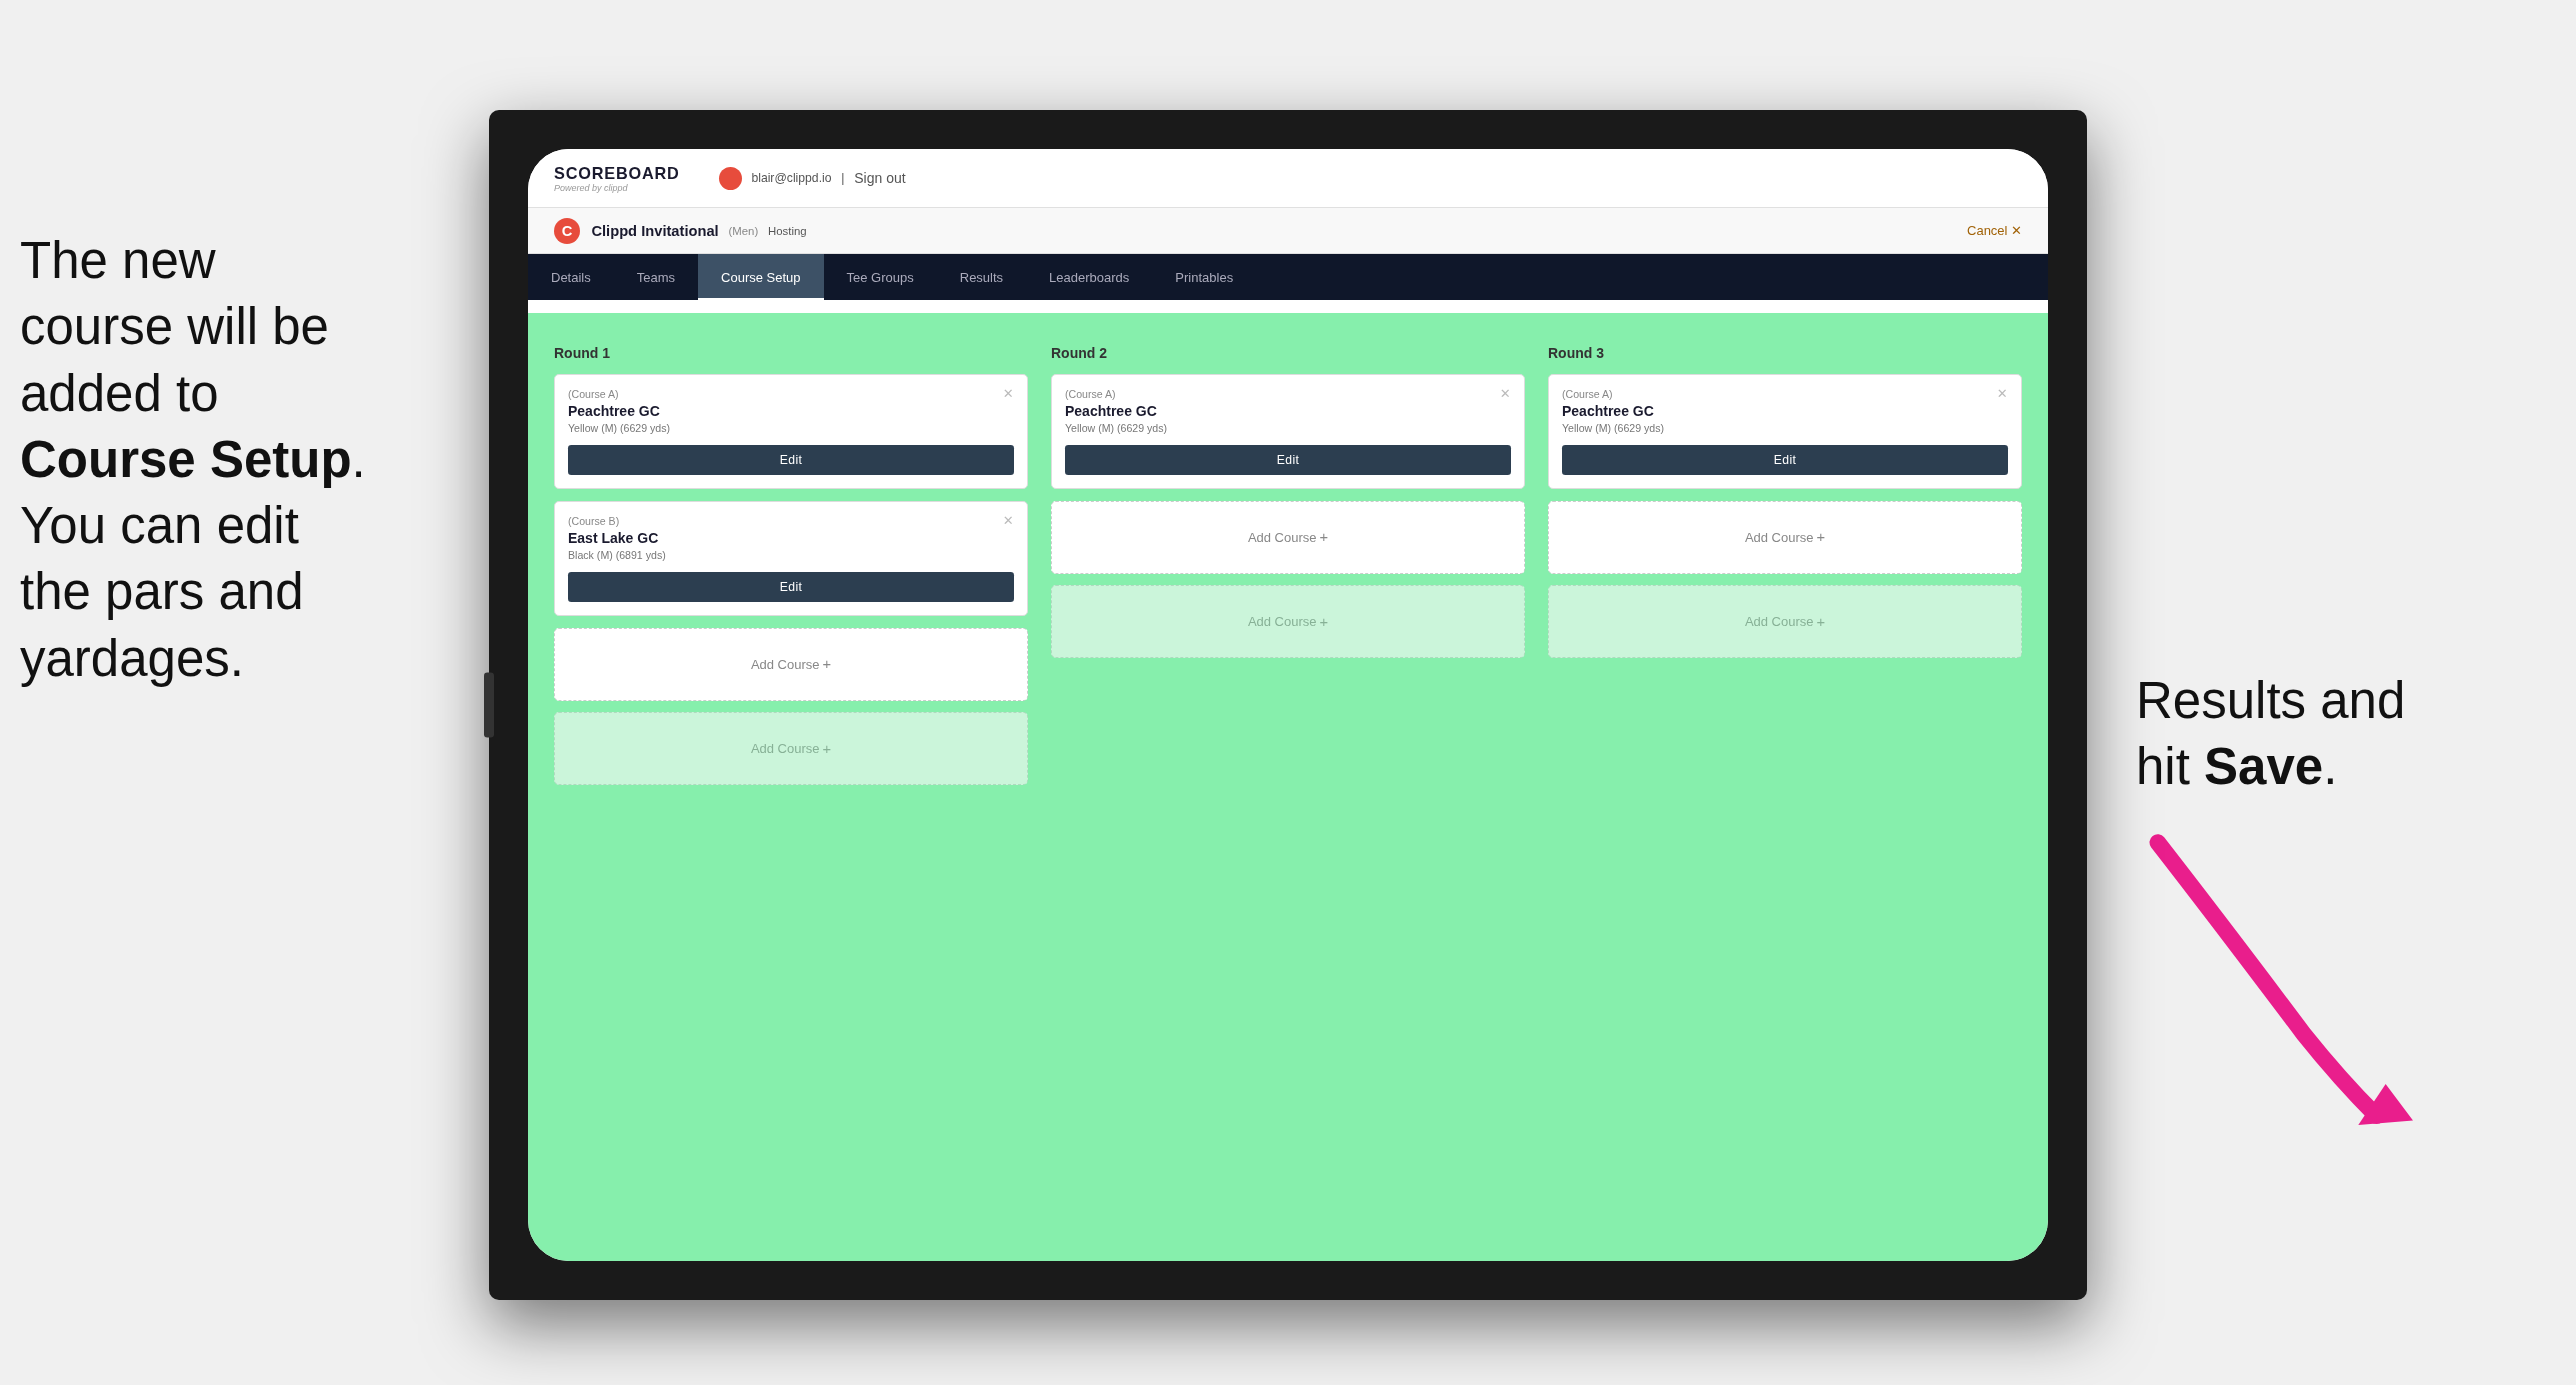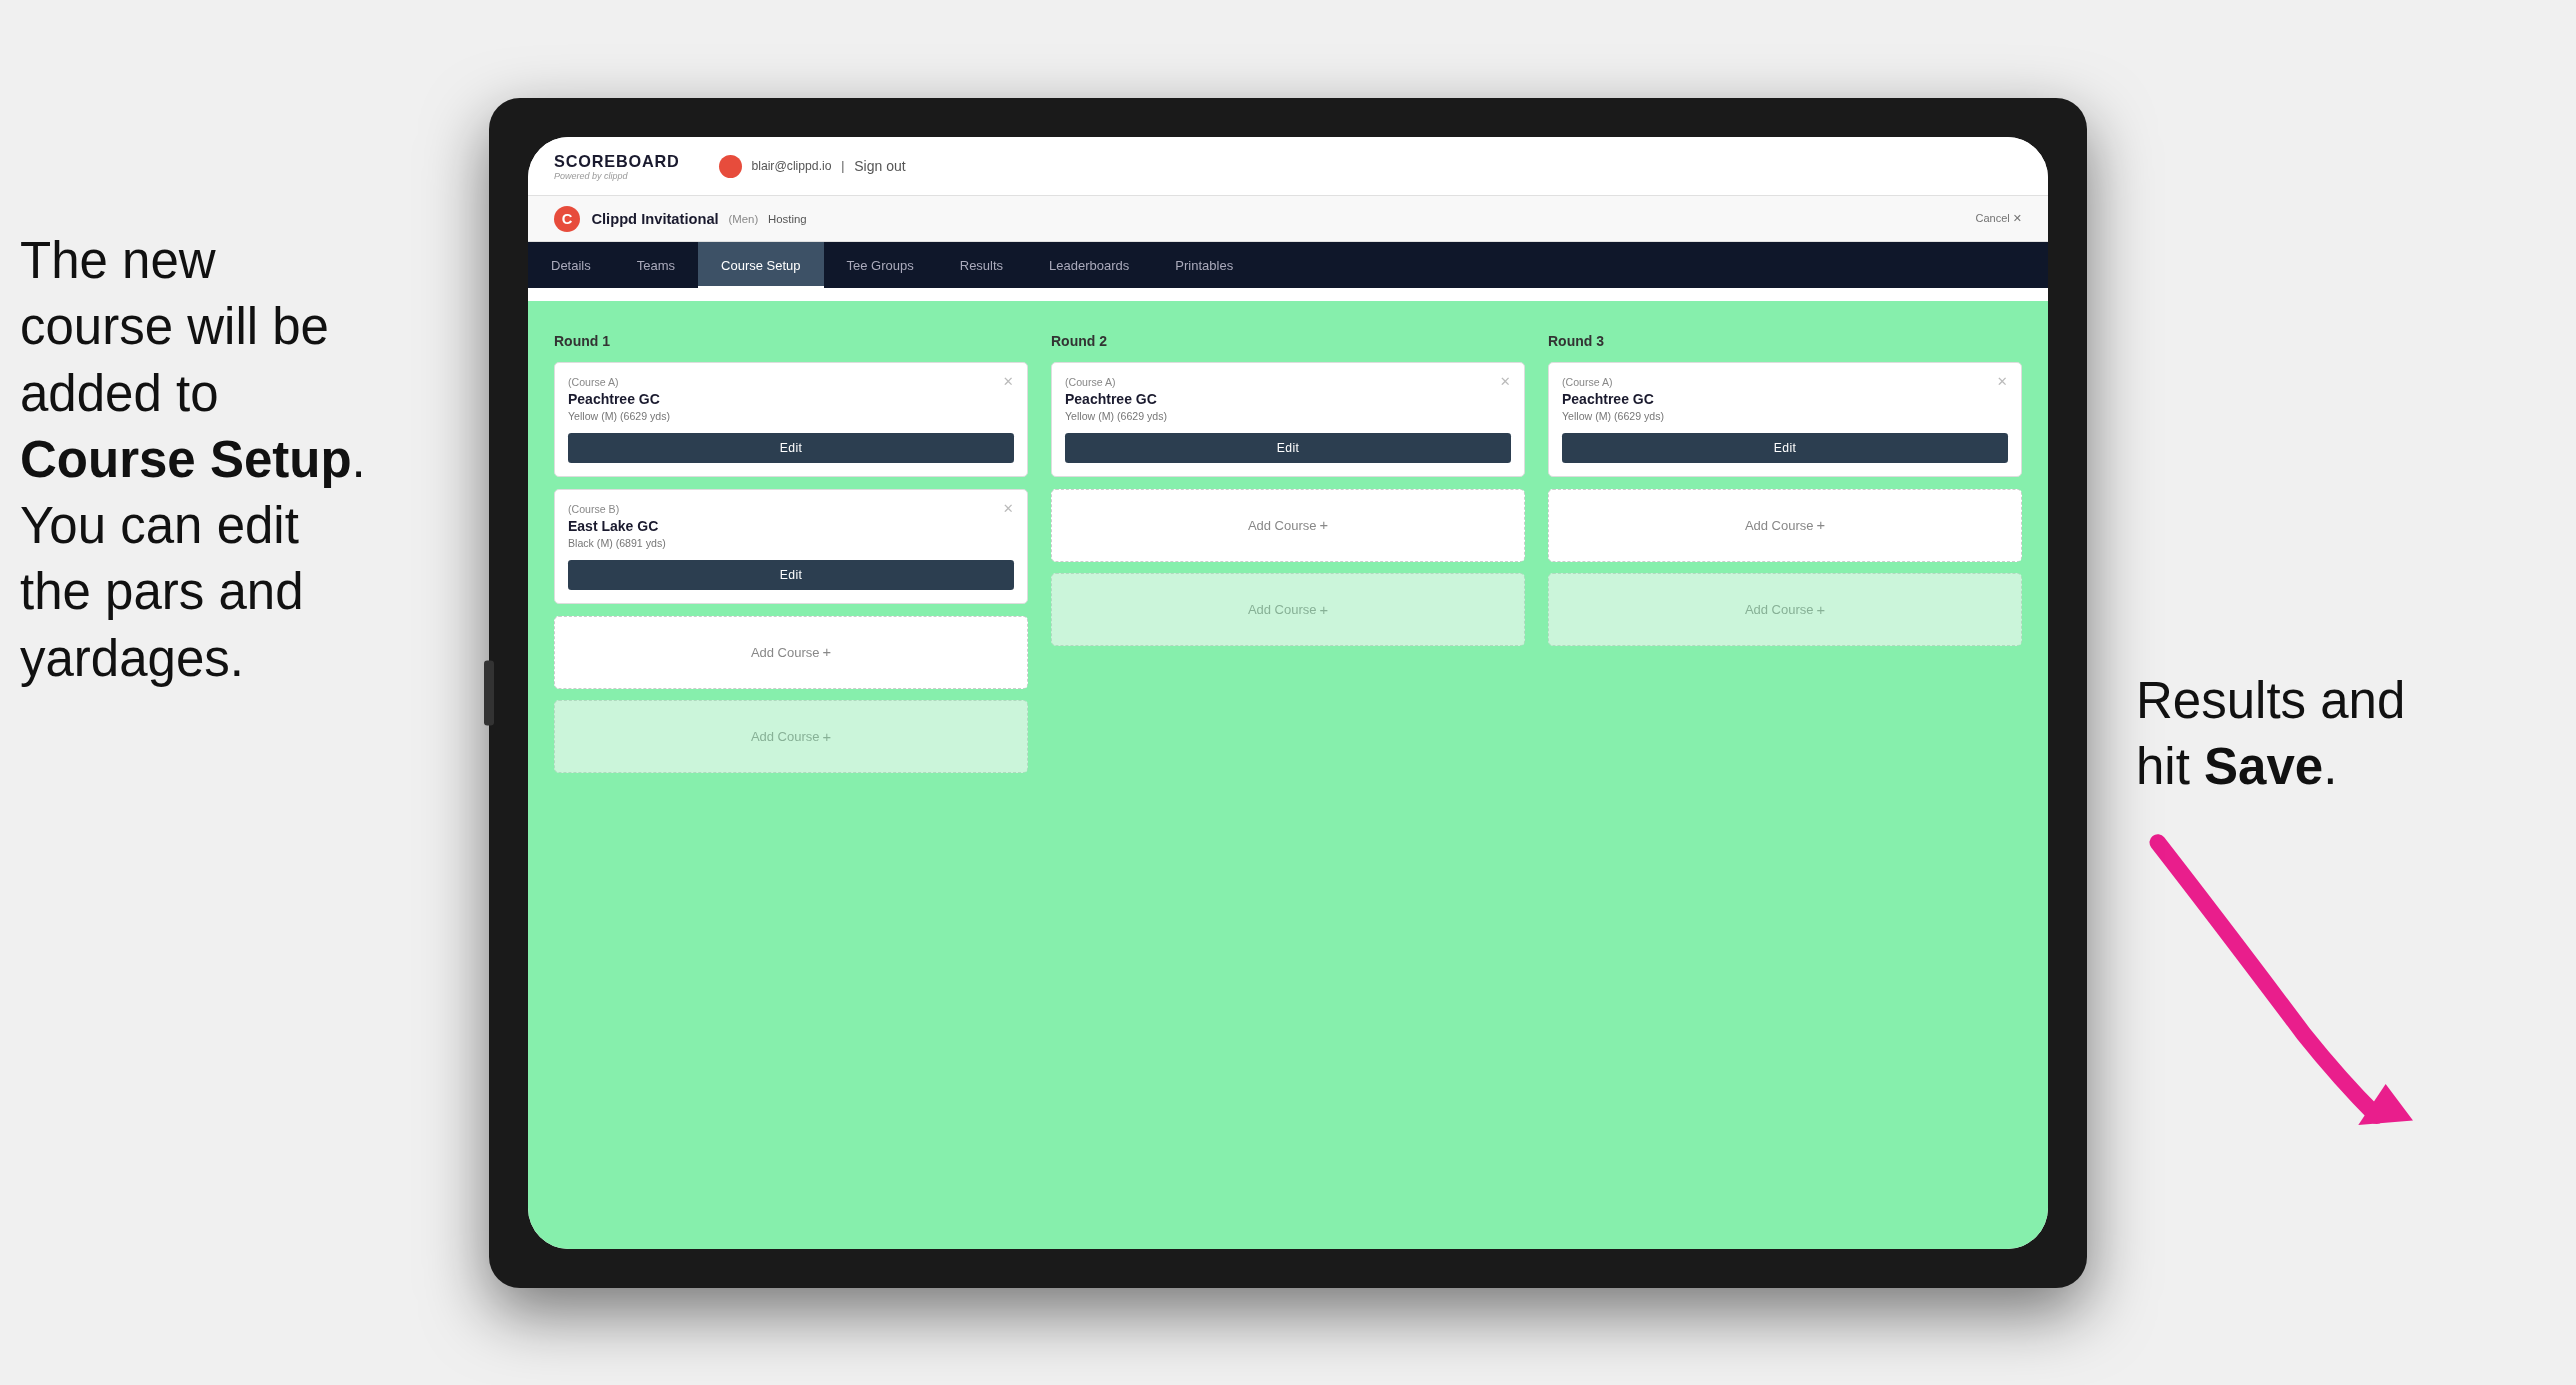--- a/index.html
+++ b/index.html
@@ -52,25 +52,25 @@
       right: 236px;
       top: 831px;
       width: 277px;
       height: 277px;
     }
 
     
     .tablet-shell {
       position: absolute;
       left: 489px;
-      top: 98px;
+      top: 110px;
       width: 1598px;
       height: 1190px;
       background: #1a1a1a;
-      border-radius: 31px;
+      border-radius: 10px;
       box-shadow: 0 24.5px 65px rgba(0,0,0,0.5);
     }
 
     
     .tablet-screen {
       position: absolute;
       left: 39px;
       top: 39px;
       right: 39px;
       bottom: 39px;
@@ -202,22 +202,22 @@
       margin-right: 9.8px;
     }
 
     .tournament-status {
       font-size: 11.4px;
       color: #555;
     }
 
     .cancel-btn {
       margin-left: auto;
-      font-size: 11px;
-      color: #737373;
+      font-size: 13px;
+      color: #a16207;
       cursor: pointer;
     }
 
     
     .tab-bar {
       background: #0f172a;
       display: flex;
       height: 46px;
       flex-shrink: 0;
     }

